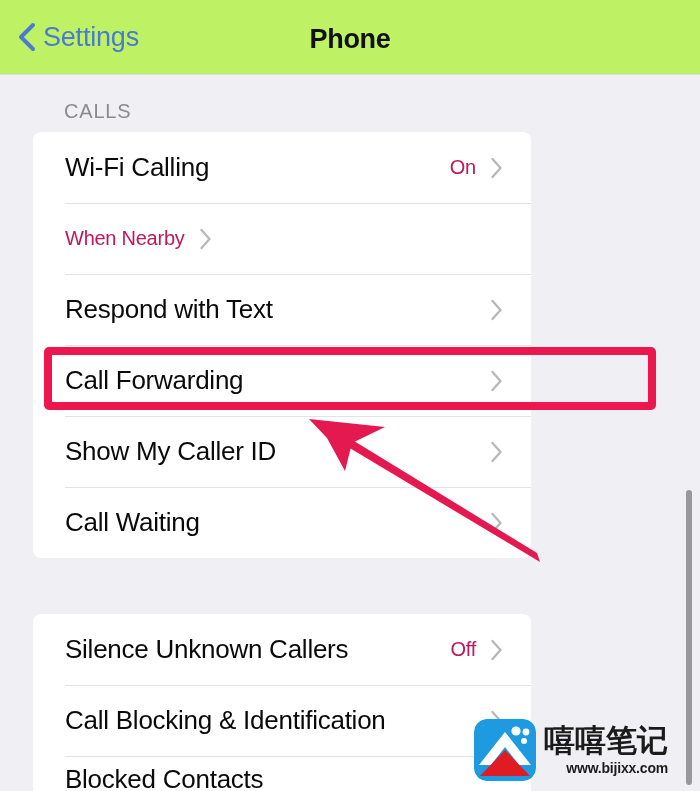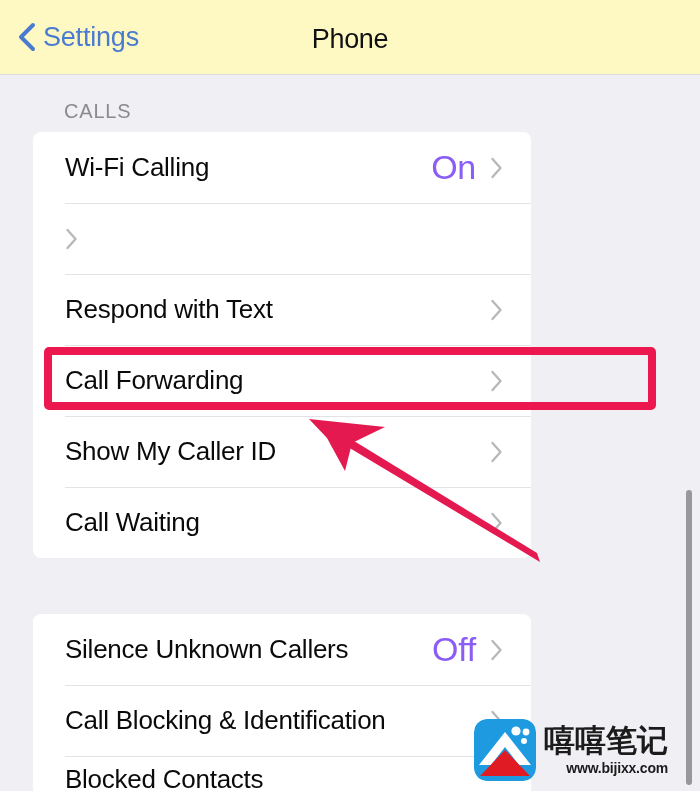--- a/index.html
+++ b/index.html
@@ -16,21 +16,21 @@
     position: relative;
     -webkit-font-smoothing: antialiased;
   }
 
   
   .navbar {
     position: absolute;
     top: 0; left: 0;
     width: 700px;
     height: 75px;
-    background: #fef9c3;
+    background: #bef264;
     border-bottom: 1px solid #dcdce0;
   }
 
   .back-button {
     position: absolute;
     left: 18px;
     top: 22px;
     display: flex;
     align-items: center;
     gap: 7px;
@@ -49,21 +49,21 @@
     letter-spacing: -0.2px;
     line-height: 30px;
   }
 
   .nav-title {
     position: absolute;
     left: 0; right: 0;
     top: 24px;
     text-align: center;
     font-size: 27px;
-    font-weight: normal;
+    font-weight: bold;
     color: #111114;
     letter-spacing: -0.3px;
   }
 
   
   .content {
     position: absolute;
     top: 75px; left: 0;
     width: 564px;
     height: 716px;
@@ -106,22 +106,22 @@
 
   .row-label {
     font-size: 26px;
     color: #0a0a0c;
     letter-spacing: -0.25px;
     flex: 1;
     white-space: nowrap;
   }
 
   .row-value {
-    font-size: 34px;
-    color: #8b5cf6;
+    font-size: 20px;
+    color: #be185d;
     letter-spacing: -0.25px;
     margin-right: 14px;
     white-space: nowrap;
   }
 
   .row-chevron {
     width: 13px;
     height: 22px;
     flex: 0 0 auto;
   }
@@ -226,20 +226,21 @@
 
     <div class="row">
       <span class="row-label">Wi-Fi Calling</span>
       <span class="row-value">On</span>
       <svg class="row-chevron" viewBox="0 0 13 22">
         <polyline points="2.5,2 10.5,11 2.5,20" fill="none" stroke="#b8b8bd" stroke-width="2.4" stroke-linecap="round" stroke-linejoin="round"></polyline>
       </svg>
     </div>
 
     <div class="row">
+      <span class="row-value">When Nearby</span>
       <svg class="row-chevron" viewBox="0 0 13 22">
         <polyline points="2.5,2 10.5,11 2.5,20" fill="none" stroke="#b8b8bd" stroke-width="2.4" stroke-linecap="round" stroke-linejoin="round"></polyline>
       </svg>
     </div>
 
     <div class="row">
       <span class="row-label">Respond with Text</span>
       <span class="row-value"></span>
       <svg class="row-chevron" viewBox="0 0 13 22">
         <polyline points="2.5,2 10.5,11 2.5,20" fill="none" stroke="#b8b8bd" stroke-width="2.4" stroke-linecap="round" stroke-linejoin="round"></polyline>

